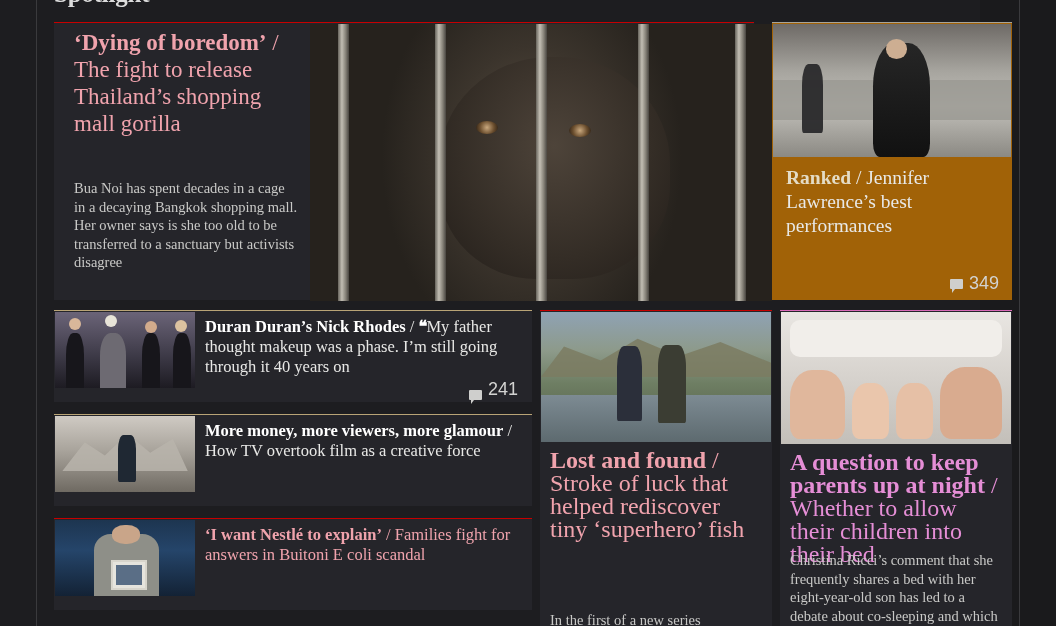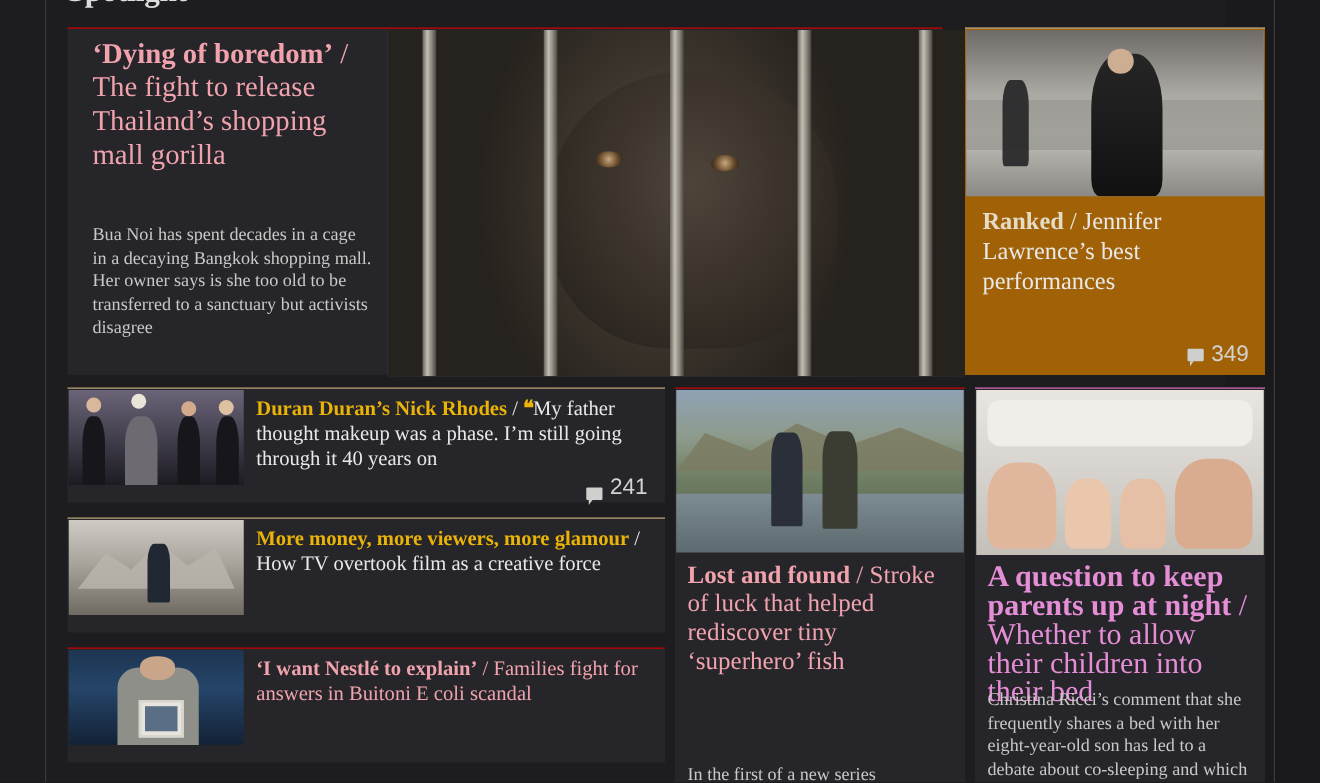--- a/index.html
+++ b/index.html
@@ -128,21 +128,21 @@
   .list-card {
     position:relative; width:478px; height:92px;
     background:#25252a; margin-bottom:12px;
     display:flex;
   }
   .list-card.gold  { border-top:1px solid #b9a476; }
   .list-card.red   { border-top:1px solid #c70000; }
   .list-thumb { width:140px; height:76px; margin:1px 0 0 1px; overflow:hidden; position:relative; }
   .list-body { flex:1; padding:6px 10px 0 10px; position:relative; }
   .hl-list { font-size:16.5px; line-height:20px; color:#e8e8e6; }
-  .hl-list b { font-weight:700; color:#eab308; }
+  .hl-list b { font-weight:700; color:#ffffff; }
   .hl-list .qm { font-weight:700; letter-spacing:-1px; }
   .hl-list.pink { color:#f0a3ad; }
   .hl-list.pink b { color:#f0a3ad; }
   .list-card .meta { bottom:2px; right:14px;align-items:flex-end; }
 
   
   .th-duran { background: linear-gradient(180deg,#6b6478 0%,#3b3845 60%,#1d1b22 100%); }
   .th-duran .p { position:absolute; bottom:0; width:18px; height:72%; background:#17161b; border-radius:40% 40% 0 0; }
   .th-duran .h { position:absolute; width:12px; height:12px; border-radius:50%; }
   .th-tv { background: linear-gradient(180deg,#cfcac3 0%,#a9a49c 45%,#6f6a62 100%); }
@@ -162,21 +162,21 @@
   }
   .img-fish { position:absolute; left:1px; top:1px; width:230px; height:130px; overflow:hidden;
     background: linear-gradient(180deg,#8fa2b4 0%,#8d9a8a 30%,#6e7e63 55%,#4e5a44 100%); }
   .img-fish .hills { position:absolute; left:0; right:0; top:8%; height:42%;
     background:#7b7b62; clip-path: polygon(0 100%,10% 44%,26% 70%,42% 30%,60% 62%,78% 36%,100% 74%,100% 100%); opacity:.85; }
   .img-fish .river { position:absolute; left:0; right:0; bottom:0; height:36%;
     background: linear-gradient(180deg,#7d8b93 0%,#5d6a6f 100%); }
   .img-fish .p1 { position:absolute; left:33%; top:26%; width:11%; height:58%; background:#2b2f3a; border-radius:28% 28% 4% 4%; }
   .img-fish .p2 { position:absolute; left:51%; top:25%; width:12%; height:60%; background:#3b3d33; border-radius:28% 28% 4% 4%; }
   .fish-txt { position:absolute; left:10px; top:138px; width:212px; }
-  .hl-fish { font-size:20px; line-height:23px; color:#f0a3ad; }
+  .hl-fish { font-size:24px; line-height:23px; color:#f0a3ad; }
   .hl-fish b { font-weight:700; }
   .fish-sf {
     position:absolute; left:10px; top:300px; width:212px;
     font-size:14.5px; line-height:18.5px; color:#c9c9c7;
   }
 
   .right-col { position:absolute; left:743px; top:310px; width:232px; }
   .card-bed {
     position:relative; width:232px; height:316px;
     background:#25252a; border-top:1px solid #d96ab8; overflow:hidden;

